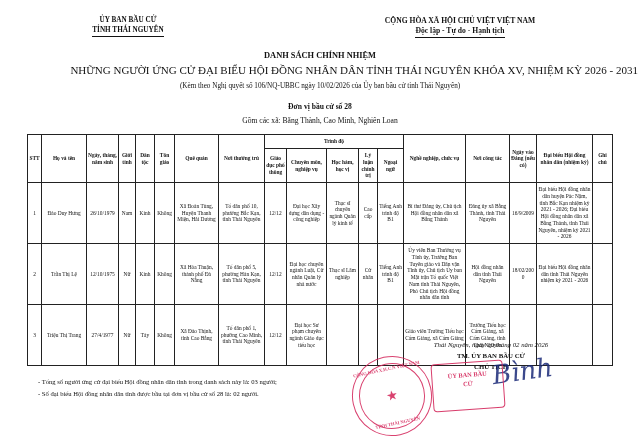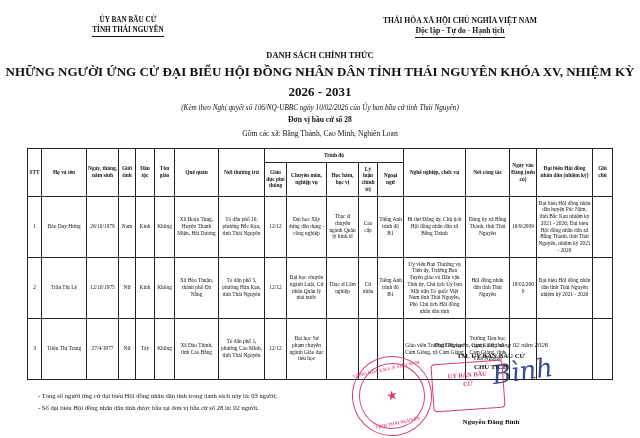--- a/index.html
+++ b/index.html
@@ -43,23 +43,23 @@
     padding-bottom: 1px;
     line-height: 1.1;
   }
   
   .titles {
     text-align: center;
     margin-top: 12px;
     line-height: 1.5;
   }
   .title-1 { font-size: 8.4px; font-weight: bold; }
-  .title-2 { font-size: 13px; font-weight: bold; }
-  .title-3 { font-size: 7.2px; font-style: italic; margin-top: 2px; }
-  .title-4 { font-size: 7.6px; font-weight: bold; margin-top: 0; }
+  .title-2 { font-size: 11px; font-weight: normal; text-align: right; }
+  .title-3 { font-size: 7.2px; margin-top: 2px; }
+  .title-4 { font-size: 7.6px; font-weight: bold; margin-top: 9px; }
   .title-5 { font-size: 7.6px; font-weight: normal; margin-top: 3px; }
   
   table.main {
     border-collapse: collapse;
     margin: 8px auto 0 auto;
     width: 578px;
     table-layout: fixed;
   }
   table.main th, table.main td {
     border: 0.7px solid #222;
@@ -169,29 +169,29 @@
 <div class="page">
 
   <div class="header">
     <div class="hdr-left">
       <div class="t7 bold">ỦY BAN BẦU CỬ</div>
       <div class="t7 bold">
         <span class="underline-s">TỈNH THÁI NGUYÊN</span>
       </div>
     </div>
     <div class="hdr-right">
-      <div class="t75 bold">THÁI HÒA XÃ HỘI CHỦ NGHĨA VIỆT NAM</div>
+      <div class="t75 bold">CỘNG HÒA XÃ HỘI CHỦ VIỆT VIỆT NAM</div>
       <div class="t75 bold">
         <span class="underline-s">Độc lập - Tự do - Hạnh tịch</span>
       </div>
     </div>
   </div>
 
   <div class="titles">
-    <div class="title-1">DANH SÁCH CHÍNH THỨC</div>
+    <div class="title-1">DANH SÁCH CHÍNH NHIỆM</div>
     <div class="title-2">NHỮNG NGƯỜI ỨNG CỬ ĐẠI BIỂU HỘI ĐỒNG NHÂN DÂN TỈNH THÁI NGUYÊN KHÓA XV, NHIỆM KỲ 2026 - 2031</div>
     <div class="title-3">(Kèm theo Nghị quyết số 106/NQ-UBBC ngày 10/02/2026 của Ủy ban bầu cử tỉnh Thái Nguyên)</div>
     <div class="title-4">Đơn vị bầu cử số 28</div>
     <div class="title-5">Gồm các xã: Bằng Thành, Cao Minh, Nghiên Loan</div>
   </div>
 
   <table class="main">
     <colgroup>
       <col style="width:14px">
       <col style="width:45px">
@@ -303,21 +303,20 @@
 
   <div class="notes">
     <div>- Tổng số người ứng cử đại biểu Hội đồng nhân dân tỉnh trong danh sách này là: 03 người;</div>
     <div>- Số đại biểu Hội đồng nhân dân tỉnh được bầu tại đơn vị bầu cử số 28 là: 02 người.</div>
   </div>
 
   <div class="signblock">
     <div class="sign-date">Thái Nguyên, ngày 10 tháng 02 năm 2026</div>
     <div class="sign-org">TM. ỦY BAN BẦU CỬ</div>
     <div class="sign-role">CHỦ TỊCH</div>
-    <div class="sign-name">Nguyễn Đăng Bình</div>
   </div>
 
   <div class="signature">Bình</div>
 
   <div class="seal">
     <div class="seal-text seal-top">CỘNG HÒA X.H.C.N VIỆT NAM</div>
     <div class="seal-star">★</div>
     <div class="seal-text seal-bottom">TỈNH THÁI NGUYÊN</div>
   </div>
 

